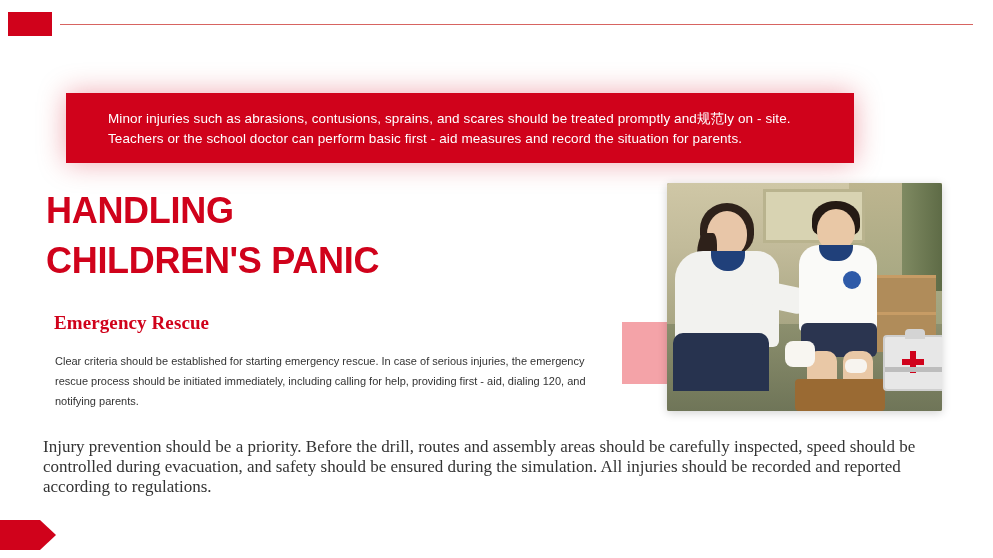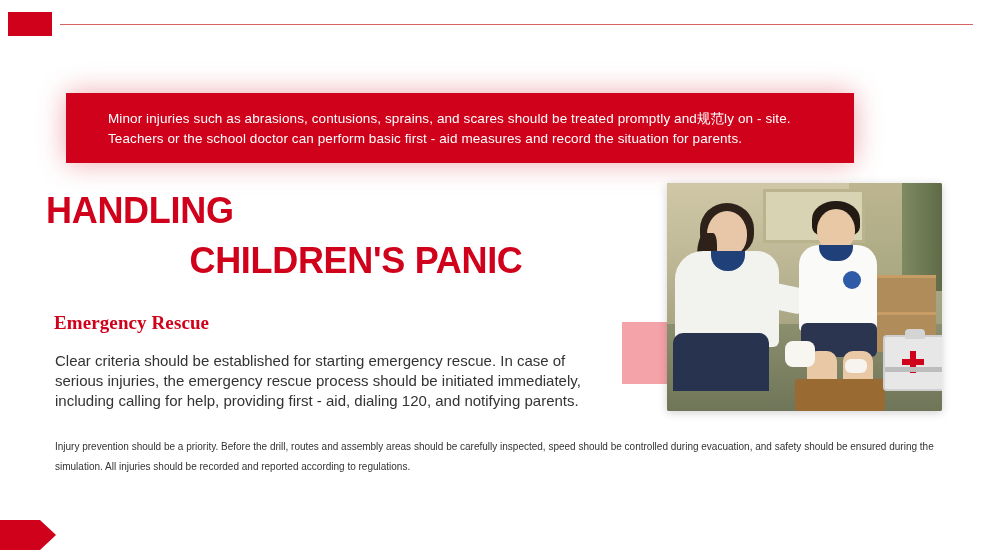--- a/index.html
+++ b/index.html
@@ -71,52 +71,53 @@
     position: absolute;
     left: 46px;
     top: 186px;
     width: 620px;
     color: #d0021b;
     font-size: 36px;
     font-weight: bold;
     line-height: 50px;
     letter-spacing: -.3px;
   }
-  .headline .line2 { display: block; text-align: center; }
+  .headline .line2 { display: block; }
 
   
   .subhead {
     position: absolute;
     left: 54px;
     top: 312px;
     color: #d0021b;
     font-size: 19px;
     font-weight: bold;
     letter-spacing: .1px;
     font-family: Liberation Serif, serif;
   }
 
   
   .para-1 {
     position: absolute;
     left: 55px;
     top: 351px;
     width: 540px;
     color: #333333;
-    font-size: 15px;
+    font-size: 11px;
     line-height: 20px;
   }
   .para-2 {
     position: absolute;
-    left: 55px;
+    left: 43px;
     top: 437px;
     width: 890px;
     color: #333333;
-    font-size: 10px;
+    font-size: 17px;
     line-height: 20px;
+    font-family: Liberation Serif, serif;
   }
 
   
   .pink-block {
     position: absolute;
     left: 622px;
     top: 322px;
     width: 84px;
     height: 62px;
     background: #f4a3a8;

